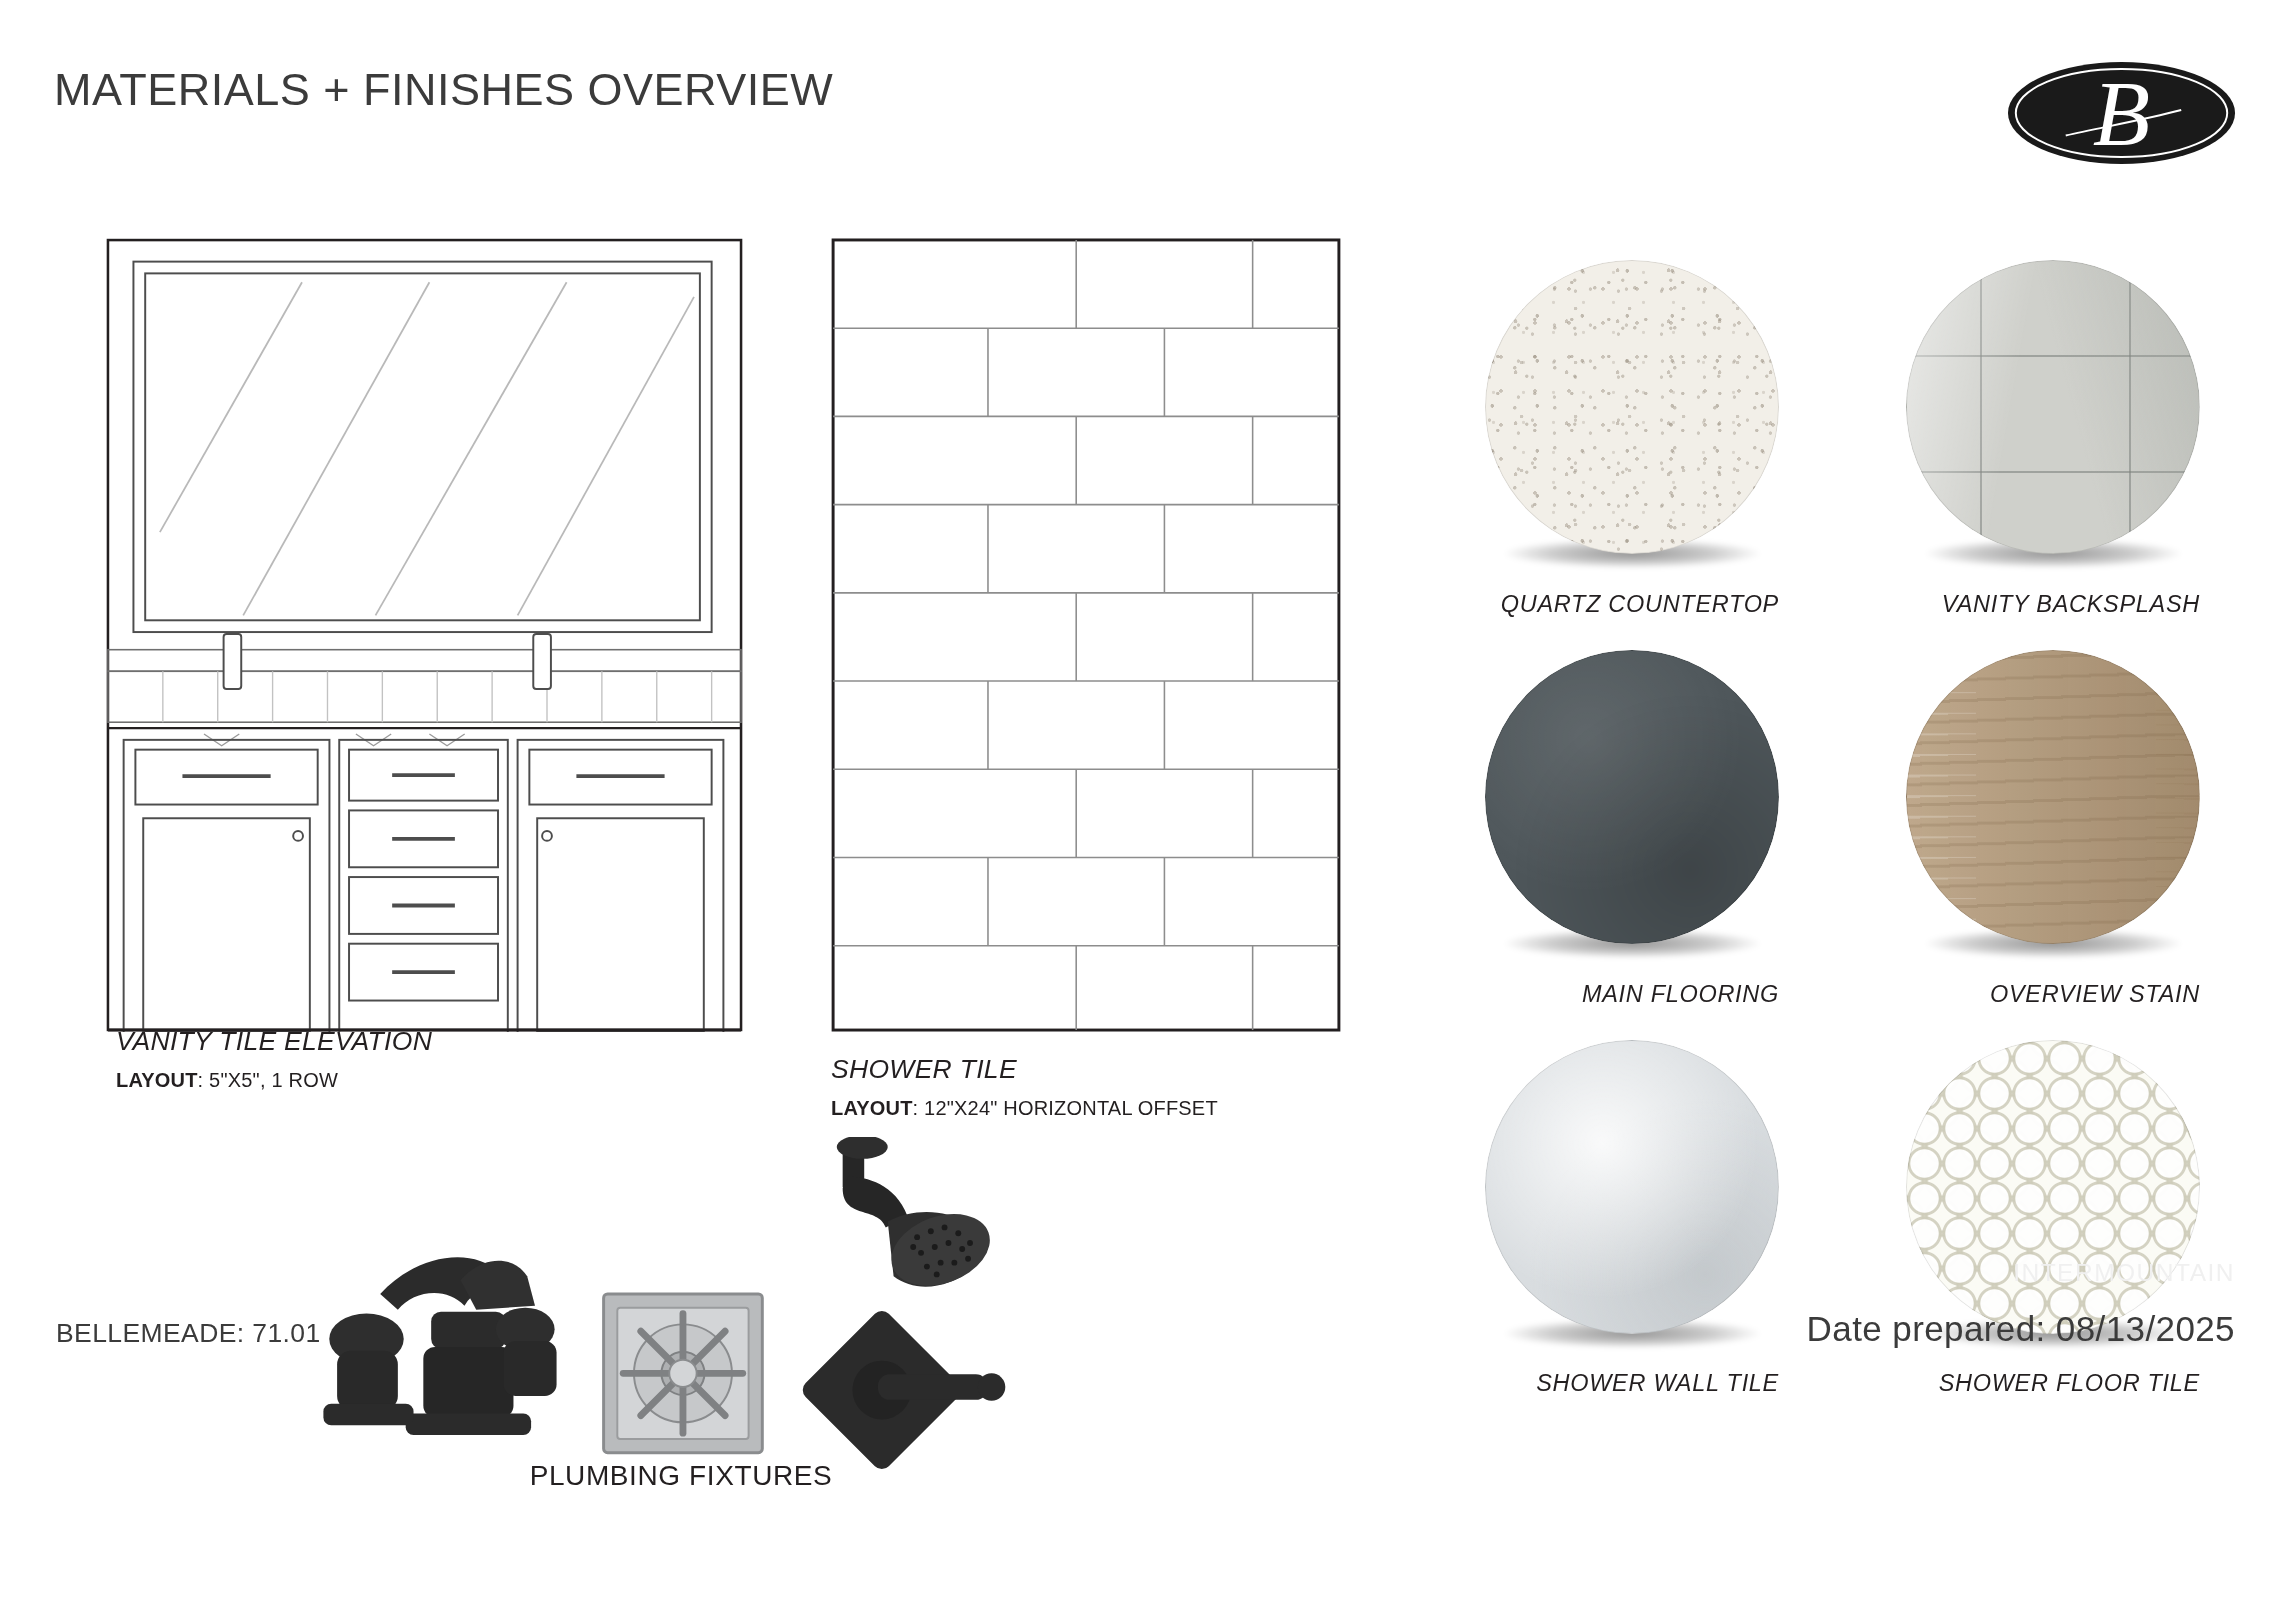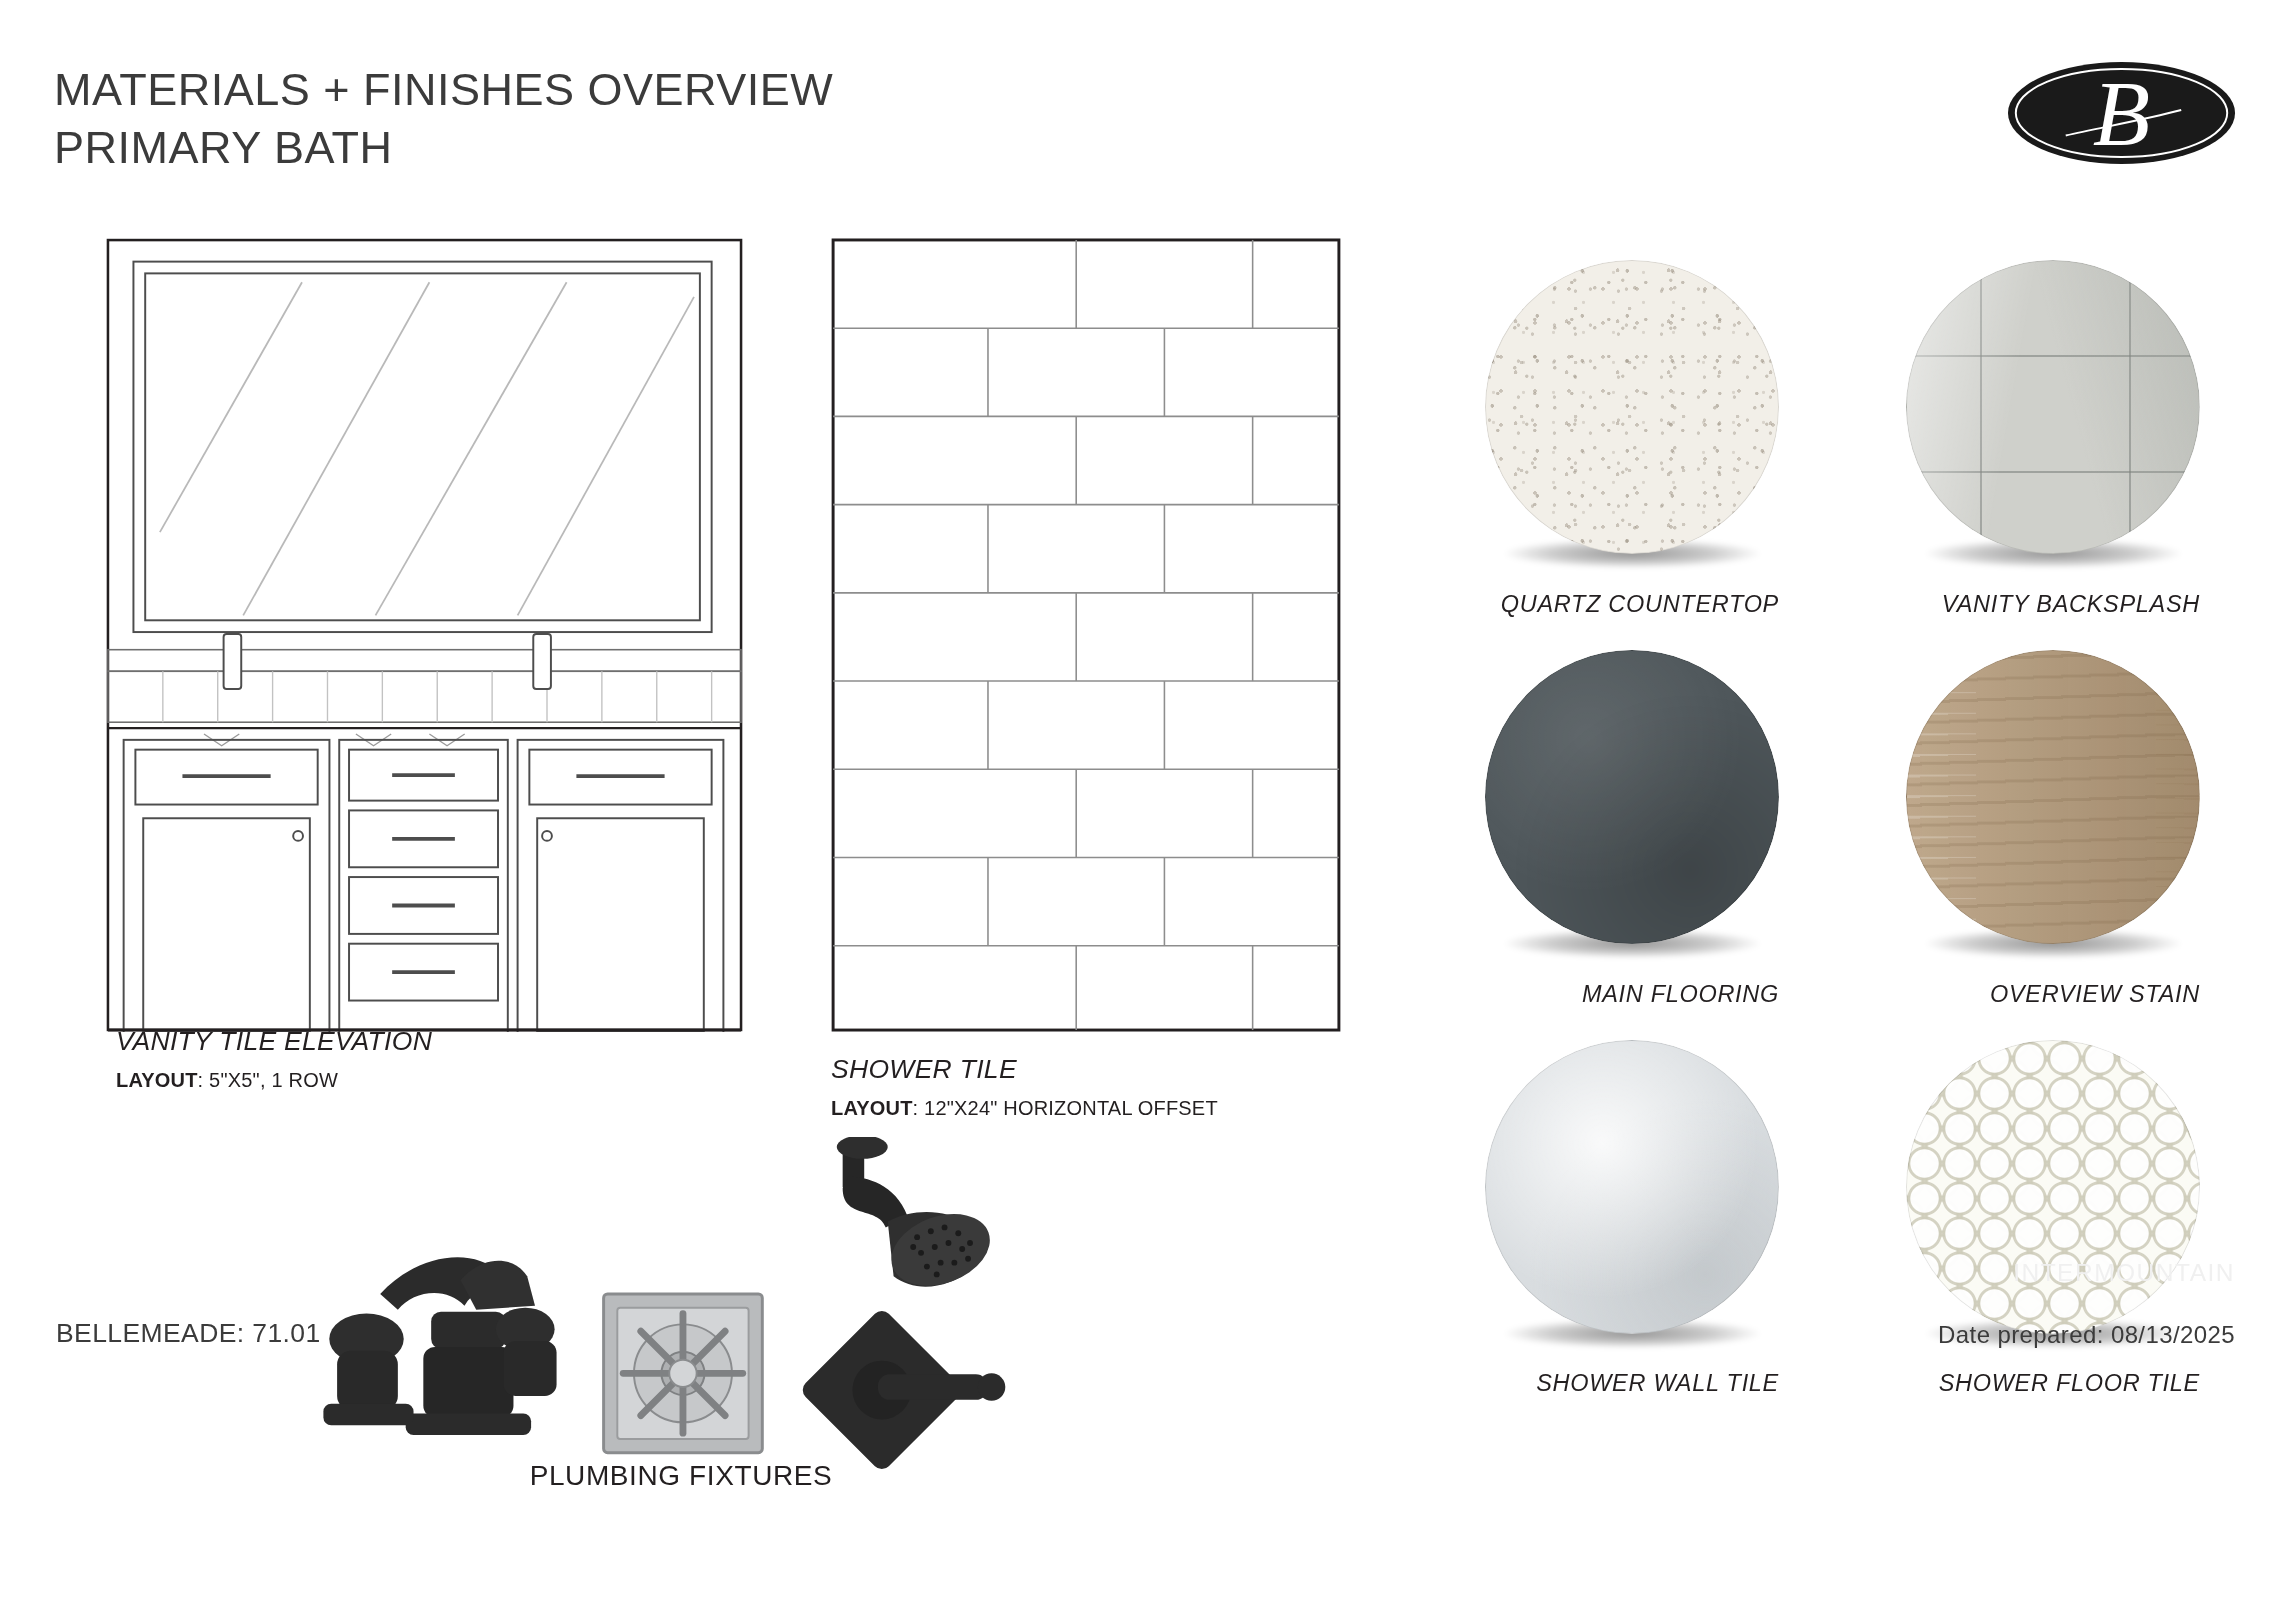--- a/index.html
+++ b/index.html
@@ -237,42 +237,41 @@
     bottom: 61px;
     font-size: 26.5px;
     letter-spacing: 0.4px;
     color: #3b3b3b;
     text-align: center;
   }
   .footer-right {
     position: absolute;
     right: 59px;
     bottom: 61px;
-    font-size: 24px;
+    font-size: 35px;
     letter-spacing: 0.4px;
     color: #3b3b3b;
   }
   .watermark {
     position: absolute;
     right: 59px;
     bottom: 123px;
     font-size: 24.5px;
     letter-spacing: 1.5px;
     color: #f0f0f0;
     user-select: none;
   }
 </style>
 </head>
 <body>
 
 <div class="page">
 
   <div class="title-block">
     <div class="title-line">MATERIALS + FINISHES OVERVIEW</div>
-    <div class="title-line">PRIMARY BATH</div>
   </div>
 
   <div class="logo">
     <svg width="230" height="108" viewBox="0 0 235 110">
       <ellipse cx="117" cy="55" rx="116" ry="52" fill="#1a1a1a"></ellipse>
       <ellipse cx="117" cy="55" rx="108" ry="45" fill="none" stroke="#ffffff" stroke-width="2"></ellipse>
       <text x="117" y="88" font-family="'Liberation Serif', serif" font-style="italic" font-size="96" fill="#ffffff" text-anchor="middle">B</text>
       <path d="M60 78 C95 70 140 62 178 52" stroke="#ffffff" stroke-width="2" fill="none"></path>
     </svg>
   </div>

